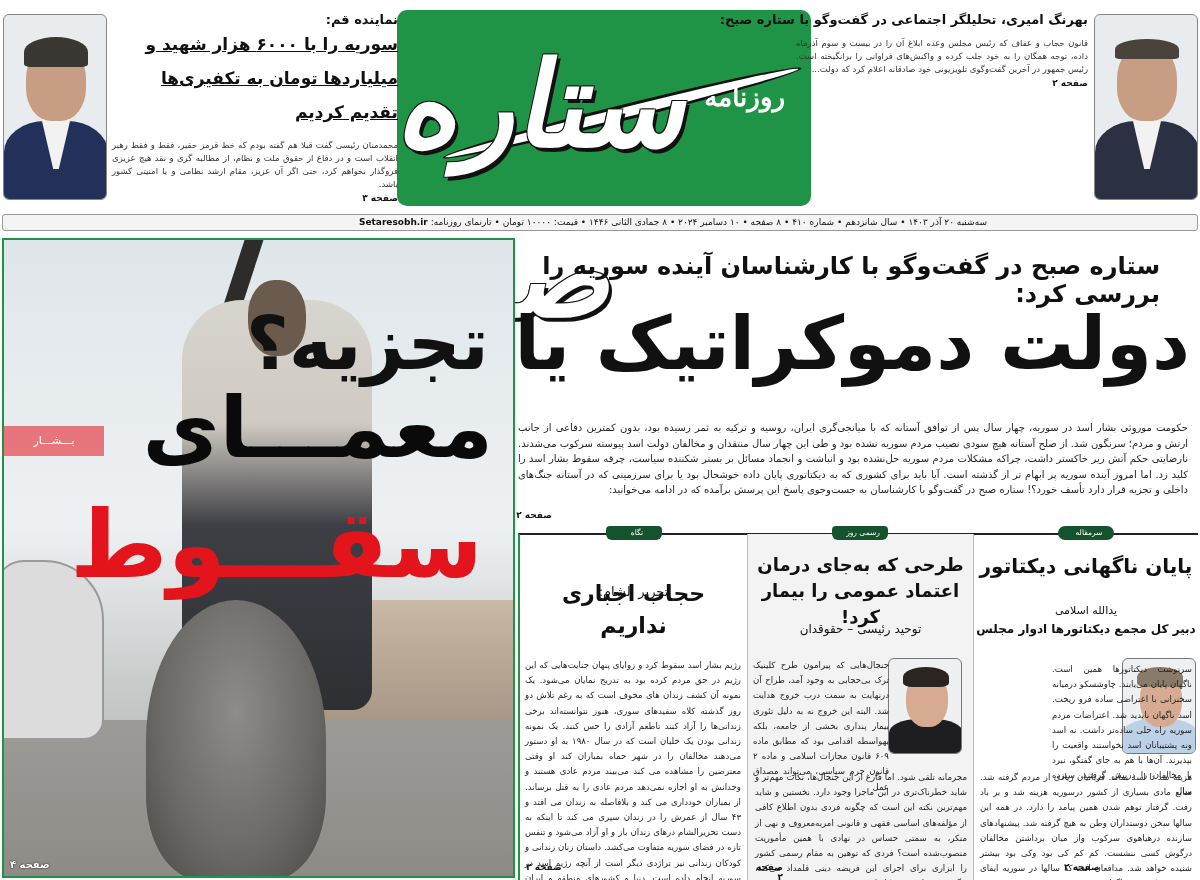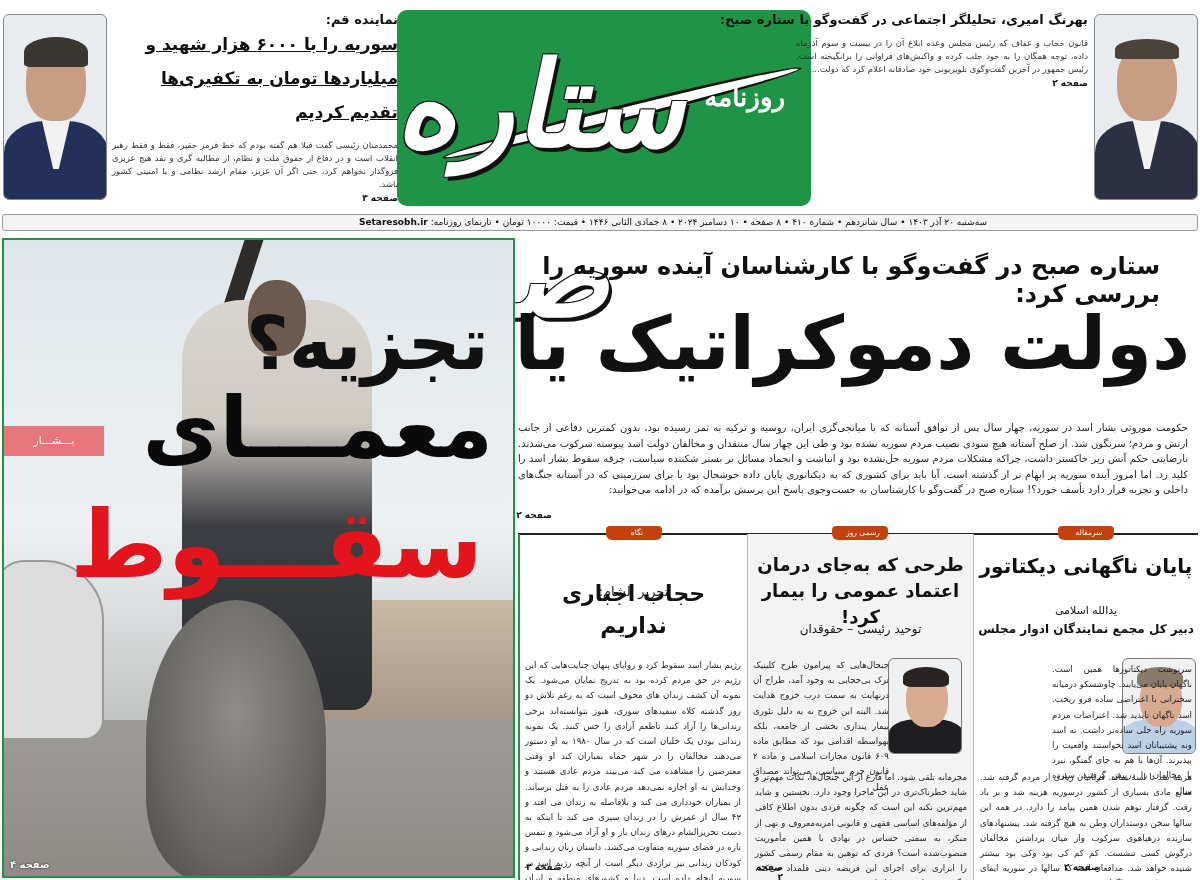--- a/index.html
+++ b/index.html
@@ -138,21 +138,21 @@
   }
   .main-page { right: 648px; top: 510px; font-size: 9px; font-weight: bold; }
 
   
   .col-rule { top: 533px; height: 2px; background: #222; }
   .col-box { top: 534px; height: 346px; }
   .col-box.shade { background: #f3f3f3; }
   .col-divider { top: 534px; width: 1px; height: 346px; background: #bbb; }
 
   .tag-pill {
-    position: absolute; top: -8px; height: 14px; width: 56px; background: #c2410c;
+    position: absolute; top: -8px; height: 14px; width: 56px; background: #14532d;
     border-radius: 4px 4px 6px 6px; color: #fff; font-size: 7.5px; line-height: 14px; text-align: center; padding-left: 6px;
   }
   .col-head { position: absolute; width: 100%; text-align: center; font-weight: bold; }
   .col-sub { position: absolute; width: 100%; text-align: center; font-size: 12px; }
   .col-text {
     position: absolute; font-size: 8.6px; line-height: 15.2px; text-align: justify; color: #222;
   }
   .col-page { position: absolute; font-size: 9px; font-weight: bold; }
   .col-photo {
     position: absolute; width: 74px; height: 96px; border: 1px solid #777; border-radius: 6px;
@@ -227,24 +227,24 @@
 </div>
 
 <div class="abs main-kicker">ستاره صبح در گفت‌وگو با کارشناسان آینده سوریه را بررسی کرد:</div>
 <div class="abs main-headline">دولت دموکراتیک یا تجزیه؟</div>
 <div class="abs main-body">حکومت موروثی بشار اسد در سوریه، چهار سال پس از توافق آستانه که با میانجی‌گری ایران، روسیه و ترکیه به ثمر رسیده بود، بدون کمترین دفاعی از جانب ارتش و مردم؛ سرنگون شد. از صلح آستانه هیچ سودی نصیب مردم سوریه نشده بود و طی این چهار سال منتقدان و مخالفان دولت اسد پیوسته سرکوب می‌شدند. نارضایتی حکم آتش زیر خاکستر داشت، چراکه مشکلات مردم سوریه حل‌نشده بود و انباشت و انجماد مسائل بر بستر شکننده سیاست، چرقه سقوط بشار اسد را کلید زد. اما امروز آینده سوریه پر ابهام تر از گذشته است. آیا باید برای کشوری که به دیکتاتوری پایان داده خوشحال بود یا برای سرزمینی که در آستانه جنگ‌های داخلی و تجزیه قرار دارد تأسف خورد؟! ستاره صبح در گفت‌وگو با کارشناسان به جست‌وجوی پاسخ این پرسش برآمده که در ادامه می‌خوانید:</div>
 <div class="abs main-page">صفحه ۲</div>
 
 <div class="abs col-rule" style="left:518px; width:680px;"></div>
 
 <div class="abs col-box" style="left:974px; width:224px;">
-  <div class="tag-pill" style="left:84px;">سرمقاله</div>
+  <div class="tag-pill" style="left:84px;border-radius:7px;">سرمقاله</div>
   <div class="col-head" style="top:20px; font-size:20px;">پایان ناگهانی دیکتاتور</div>
   <div class="col-sub" style="top:70px; font-size:11px;">یدالله اسلامی</div>
-  <div class="col-sub" style="top:88px; font-size:12px; font-weight:bold;">دبیر کل مجمع نمایندگان ادوار مجلس</div>
+  <div class="col-sub" style="top:88px; font-size:12px; font-weight:bold;">دبیر کل مجمع دیکتاتورها ادوار مجلس</div>
   <div class="col-photo grey" style="left:148px; top:124px;">
     <div class="body"></div>
       <div class="head"></div>
       <div class="hair"></div>
   </div>
   <div class="col-text" style="right:6px; top:128px; width:140px;">سرنوشت دیکتاتورها همین است. ناگهان پایان می‌یابند. چاوشسکو درمیانه سخنرانی با اعتراضی ساده فرو ریخت. اسد ناگهان ناپدید شد. اعتراضات مردم سوریه راه حلی ساده‌تر داشت. نه اسد ونه پشتیبانان اسد نخواستند واقعیت را بپذیرند. آن‌ها با هم به جای گفتگو، نبرد با مخالفان را درپیش گرفتند. سیزده سال</div>
   <div class="col-text" style="right:6px; top:236px; width:212px;">هزینه شد تا اسد بماند. قربانیان زیادی از مردم گرفته شد. منابع مادی بسیاری از کشور درسوریه هزینه شد و بر باد رفت. گرفتار توهم شدن همین پیامد را دارد. در همه این سالها سخن دوستداران وطن به هیچ گرفته شد. پیشنهادهای سازنده درهیاهوی سرکوب واز میان برداشتن مخالفان درگوش کسی ننشست. کم کم کی بود وکی بود بیشتر شنیده خواهد شد. مدافعان اسد که سالها در سوریه ایفای نقش می کردند به ناگهان هیچ شدند.</div>
   <div class="col-page" style="left:90px; top:328px;">صفحه ۲</div>
 </div>
 <div class="abs col-divider" style="left:973px;"></div>

